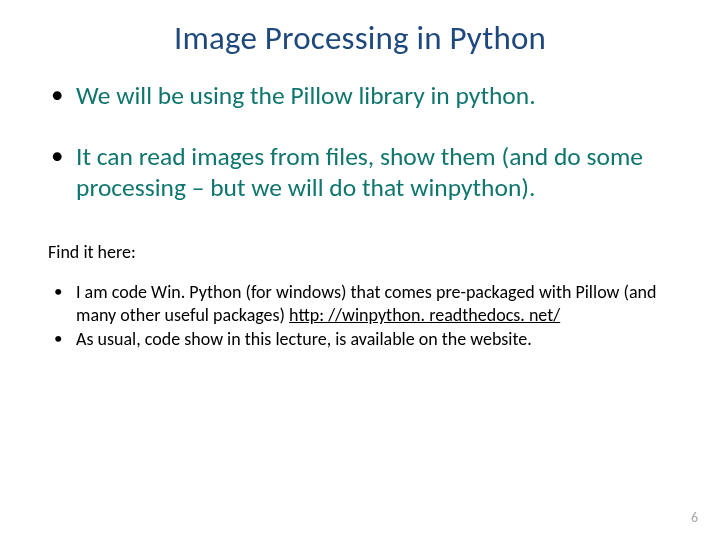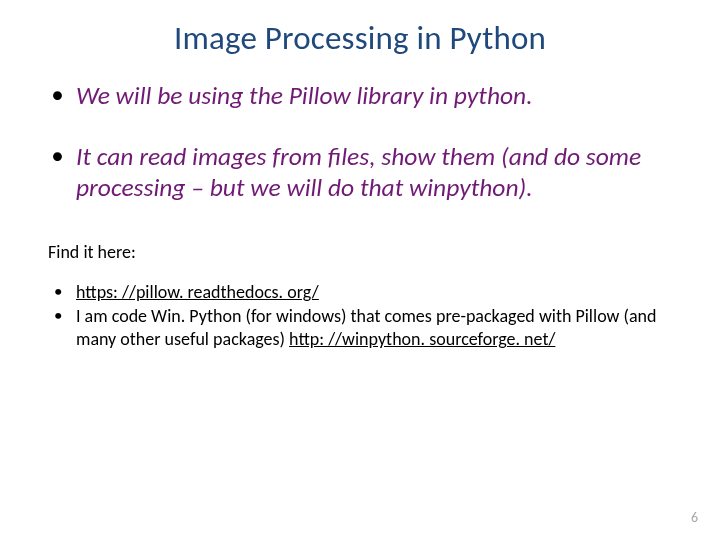--- a/index.html
+++ b/index.html
@@ -29,26 +29,25 @@
       text-align: center;
       margin-bottom: 22px;
       letter-spacing: 0.2px;
     }
     .main-list {
       list-style: none;
       margin-bottom: 38px;
     }
     .main-list li {
       font-size: 25.5px;
-      color: #701a75;
+      color: #0f766e;
       line-height: 1.22;
       position: relative;
       padding-left: 28px;
       margin-bottom: 30px;
-      font-style: italic;
     }
     .main-list li::before {
       content: "•";
       position: absolute;
       left: 3px;
       top: 0;
       font-size: 25px;
       color: #000000;
     }
     .sub-intro {
@@ -95,18 +94,18 @@
   <h1 class="title">Image Processing in Python</h1>
 
   <ul class="main-list">
     <li>We will be using the Pillow library in python.</li>
     <li>It can read images from files, show them (and do some processing – but we will do that winpython).</li>
   </ul>
 
   <p class="sub-intro">Find it here:</p>
 
   <ul class="sub-list">
-    <li><span class="link">https: //pillow. readthedocs. org/</span></li>
-    <li><span>I am code Win. Python (for windows) that comes pre-packaged with Pillow (and many other useful packages) </span><span class="link">http: //winpython. sourceforge. net/</span></li>
+    <li><span>I am code Win. Python (for windows) that comes pre-packaged with Pillow (and many other useful packages) </span><span class="link">http: //winpython. readthedocs. net/</span></li>
+    <li>As usual, code show in this lecture, is available on the website.</li>
   </ul>
 
   <div class="page-num">6</div>
 </div>
 
 </body></html>

